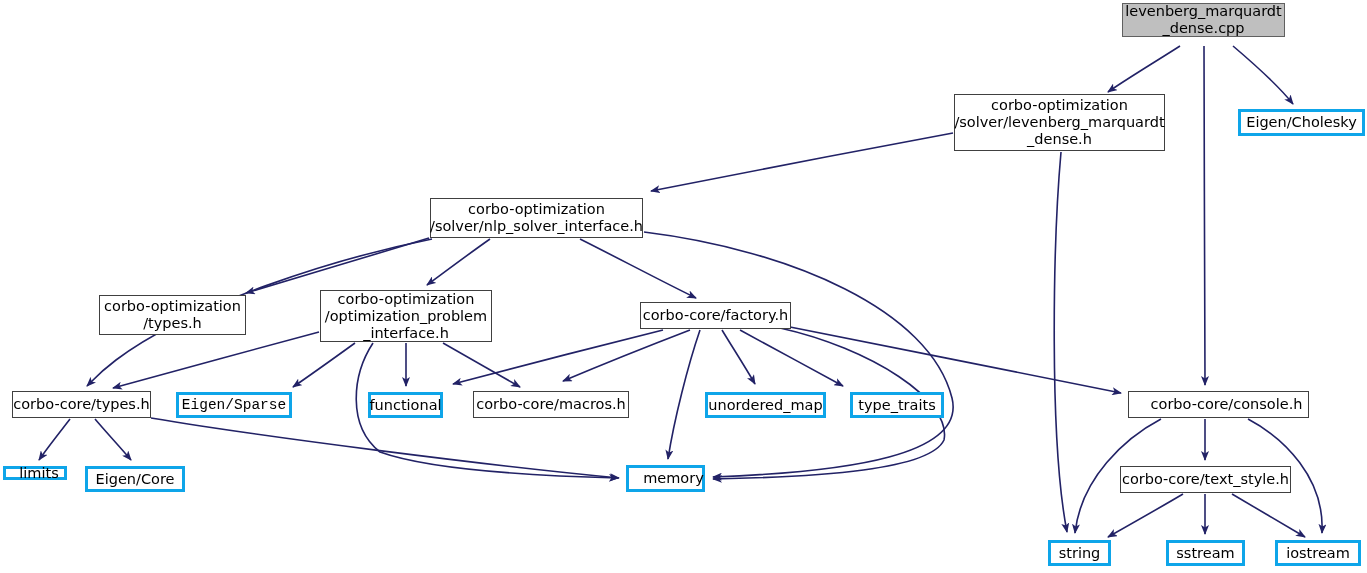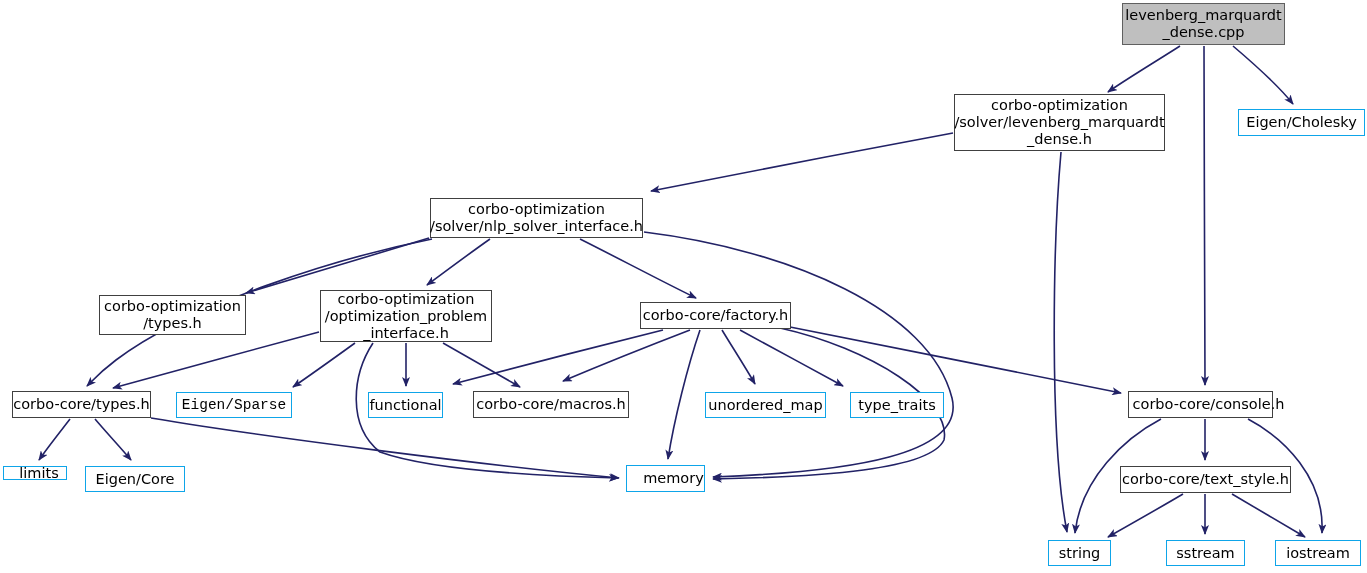--- a/index.html
+++ b/index.html
@@ -5,21 +5,21 @@
   html,body{margin:0;padding:0;background:#ffffff;}
   body{width:1367px;height:573px;position:relative;overflow:hidden;
        font-family:"DejaVu Sans","Liberation Sans",sans-serif;}
   #graph{position:absolute;left:0;top:0;width:1367px;height:573px;}
   .edges{position:absolute;left:0;top:0;width:1367px;height:573px;pointer-events:none;}
   .node{position:absolute;box-sizing:border-box;display:flex;align-items:center;
         justify-content:center;text-align:center;background:#ffffff;
         color:#000000;font-size:14.5px;line-height:17px;white-space:pre;}
   .n-root{border:1px solid #606060;background:#bfbfbf;}
   .n-local{border:1px solid #404040;background:#ffffff;}
-  .n-sys{border:1px solid #0ea5e9;background:#ffffff;text-align:center;}
+  .n-sys{border:3px solid #0ea5e9;background:#ffffff;text-align:center;}
 </style>
 </head>
 <body>
 
 <div id="graph">
   <svg class="edges" viewBox="0 0 1367 573" width="1367" height="573">
     <defs>
       <marker id="ah" markerWidth="10" markerHeight="8" refX="9" refY="4" orient="auto" markerUnits="userSpaceOnUse">
         <path d="M0,0 L10,4 L0,8 L2.5,4 z" fill="#222266"></path>
       </marker>
@@ -83,41 +83,41 @@
       <path d="M1248,419 C1284,438 1325,478 1322,533"></path>
 
       <path d="M1183,494 C1161,507 1131,524 1108,537"></path>
 
       <path d="M1205,494 C1205,507 1205,521 1205,534"></path>
 
       <path d="M1232,494 C1254,507 1283,524 1305,537"></path>
     </g>
   </svg>
 
-  <div class="node n-root" style="left:1122px;top:3px;width:163px;height:42px;">levenberg_marquardt
+  <div class="node n-root" style="left:1122px;top:3px;width:163px;height:34px;">levenberg_marquardt
 _dense.cpp</div>
   <div class="node n-local" style="left:954px;top:94px;width:211px;height:57px;">corbo-optimization
 /solver/levenberg_marquardt
 _dense.h</div>
   <div class="node n-sys" style="left:1238px;top:109px;width:127px;height:27px;">Eigen/Cholesky</div>
   <div class="node n-local" style="left:430px;top:198px;width:213px;height:40px;">corbo-optimization
 /solver/nlp_solver_interface.h</div>
   <div class="node n-local" style="left:99px;top:295px;width:147px;height:40px;">corbo-optimization
 /types.h</div>
   <div class="node n-local" style="left:320px;top:290px;width:172px;height:52px;">corbo-optimization
 /optimization_problem
 _interface.h</div>
   <div class="node n-local" style="left:640px;top:302px;width:151px;height:27px;">corbo-core/factory.h</div>
   <div class="node n-local" style="left:12px;top:391px;width:139px;height:27px;">corbo-core/types.h</div>
   <div class="node n-sys" style="left:176px;top:392px;width:116px;height:26px;font-family:Liberation Mono, monospace;">Eigen/Sparse</div>
   <div class="node n-sys" style="left:368px;top:392px;width:75px;height:26px;">functional</div>
   <div class="node n-local" style="left:473px;top:391px;width:156px;height:27px;">corbo-core/macros.h</div>
   <div class="node n-sys" style="left:705px;top:392px;width:121px;height:26px;">unordered_map</div>
   <div class="node n-sys" style="left:850px;top:392px;width:94px;height:26px;">type_traits</div>
-  <div class="node n-local" style="left:1128px;top:391px;width:145px;height:27px;padding-left:16px;">corbo-core/console.h</div>
+  <div class="node n-local" style="left:1128px;top:391px;width:181px;height:27px;padding-left:16px;">corbo-core/console.h</div>
   <div class="node n-sys" style="left:3px;top:466px;width:64px;height:14px;padding-left:8px;">limits</div>
   <div class="node n-sys" style="left:85px;top:466px;width:100px;height:26px;">Eigen/Core</div>
   <div class="node n-sys" style="left:626px;top:465px;width:79px;height:27px;padding-left:16px;">memory</div>
   <div class="node n-local" style="left:1120px;top:466px;width:171px;height:27px;">corbo-core/text_style.h</div>
   <div class="node n-sys" style="left:1048px;top:540px;width:63px;height:26px;">string</div>
   <div class="node n-sys" style="left:1166px;top:540px;width:79px;height:26px;">sstream</div>
   <div class="node n-sys" style="left:1275px;top:540px;width:86px;height:26px;">iostream</div>
 </div>
 
 </body></html>

